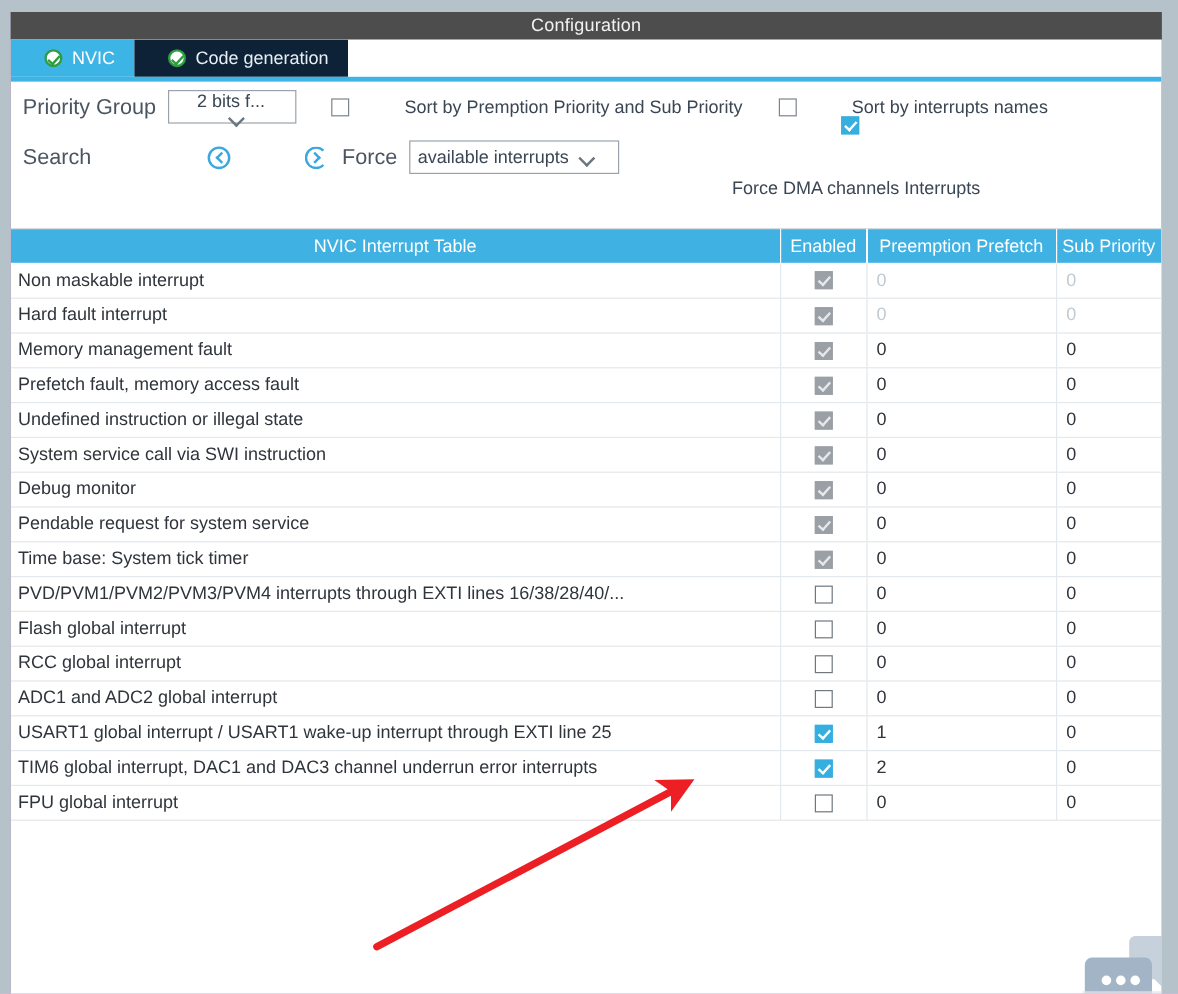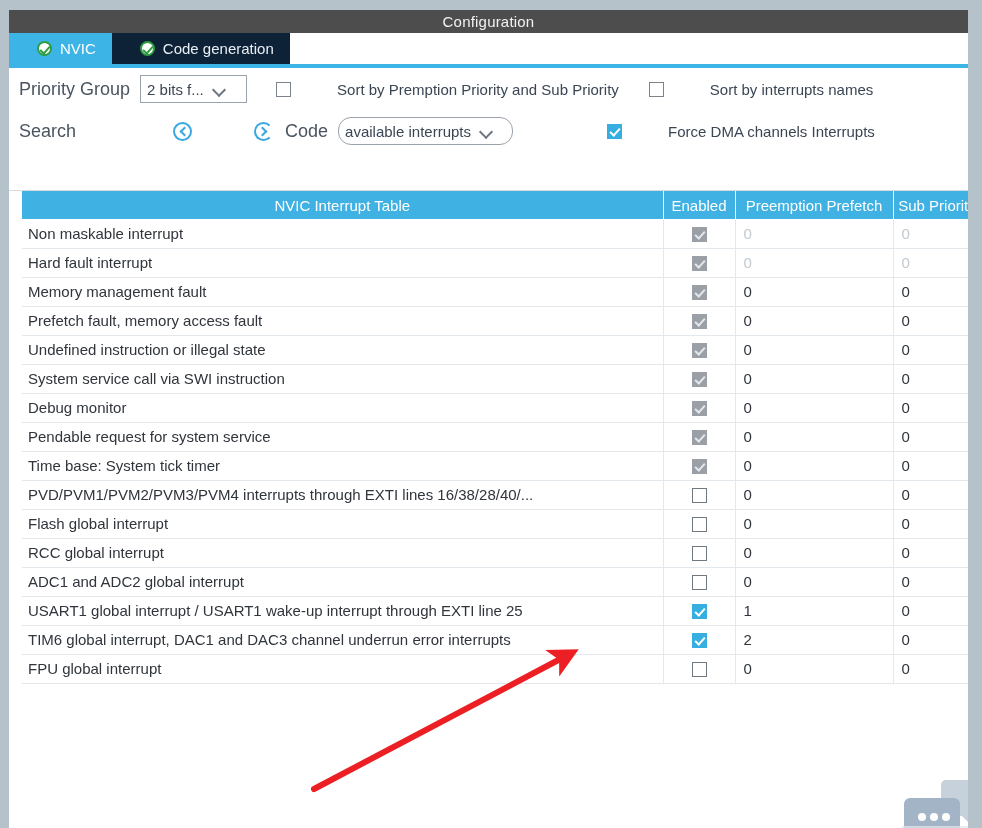--- a/index.html
+++ b/index.html
@@ -168,21 +168,20 @@
   .navicon.next::after { left: 3px; transform: rotate(-45deg); }
   .navicon.next { border-right-color: transparent; }
 
   
   .tablewrap {
     position: absolute;
     left: 0; top: 157px;
     width: 959px; height: 638px;
     background: #ffffff;
     border-top: 1px solid #d5dbe0;
-    padding-left: 13px;
   }
   table.nvic {
     border-collapse: collapse;
     width: 959px;
     table-layout: fixed;
     font-size: 15px;
   }
   table.nvic th {
     background: #3fb1e3;
     color: #ffffff;
@@ -296,21 +295,21 @@
         <span>Code generation</span>
       </div>
       <div class="tab-underline"></div>
     </div>
 
     <div class="toolbar">
 
       <div class="trow">
         <span class="lbl">Priority Group</span>
 
-        <div class="selectbox" style="width:107px;">
+        <div class="selectbox" style="width:107px;flex-direction:column;">
           <span>2 bits f...</span>
           <span class="caret"></span>
         </div>
 
         <div class="cbwrap" style="margin-left:29px;">
           <span class="cb"></span>
           <span>Sort by Premption Priority and Sub Priority</span>
         </div>
 
         <div class="cbwrap" style="margin-left:30px;">
@@ -318,28 +317,28 @@
           <span>Sort by interrupts names</span>
         </div>
       </div>
 
       <div class="trow">
         <span class="lbl">Search</span>
 
         <span class="navicon prev" style="margin-left:97px;"></span>
         <span class="navicon next" style="margin-left:62px;"></span>
 
-        <span class="lbl" style="margin-left:12px;">Code</span>
-
-        <div class="selectbox" style="width:175px;border-radius:13px;">
+        <span class="lbl" style="margin-left:12px;">Force</span>
+
+        <div class="selectbox" style="width:175px;">
           <span>available interrupts</span>
           <span class="caret"></span>
         </div>
 
-        <div class="cbwrap" style="margin-left:94px;">
+        <div class="cbwrap" style="margin-left:94px;flex-direction:column;">
           <span class="cb on"></span>
           <span>Force DMA channels Interrupts</span>
         </div>
       </div>
 
     </div>
 
     <div class="tablewrap">
       <table class="nvic">
         <colgroup>

